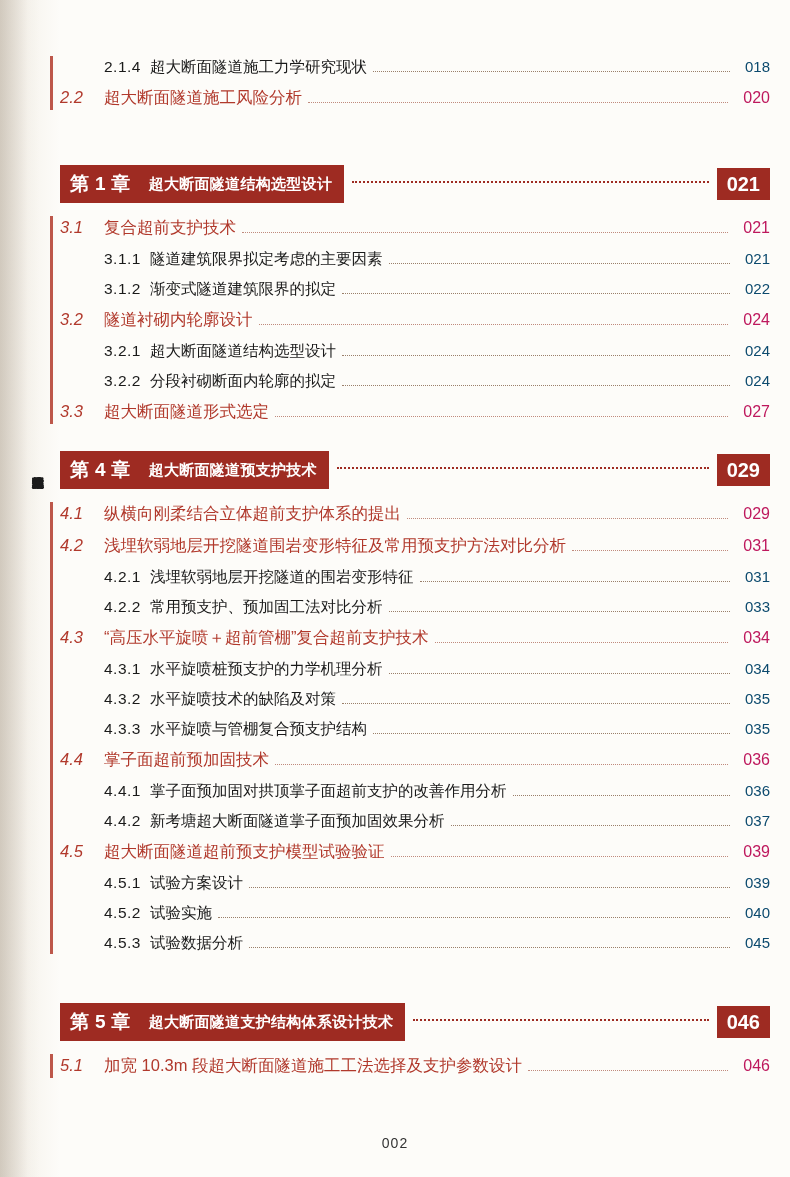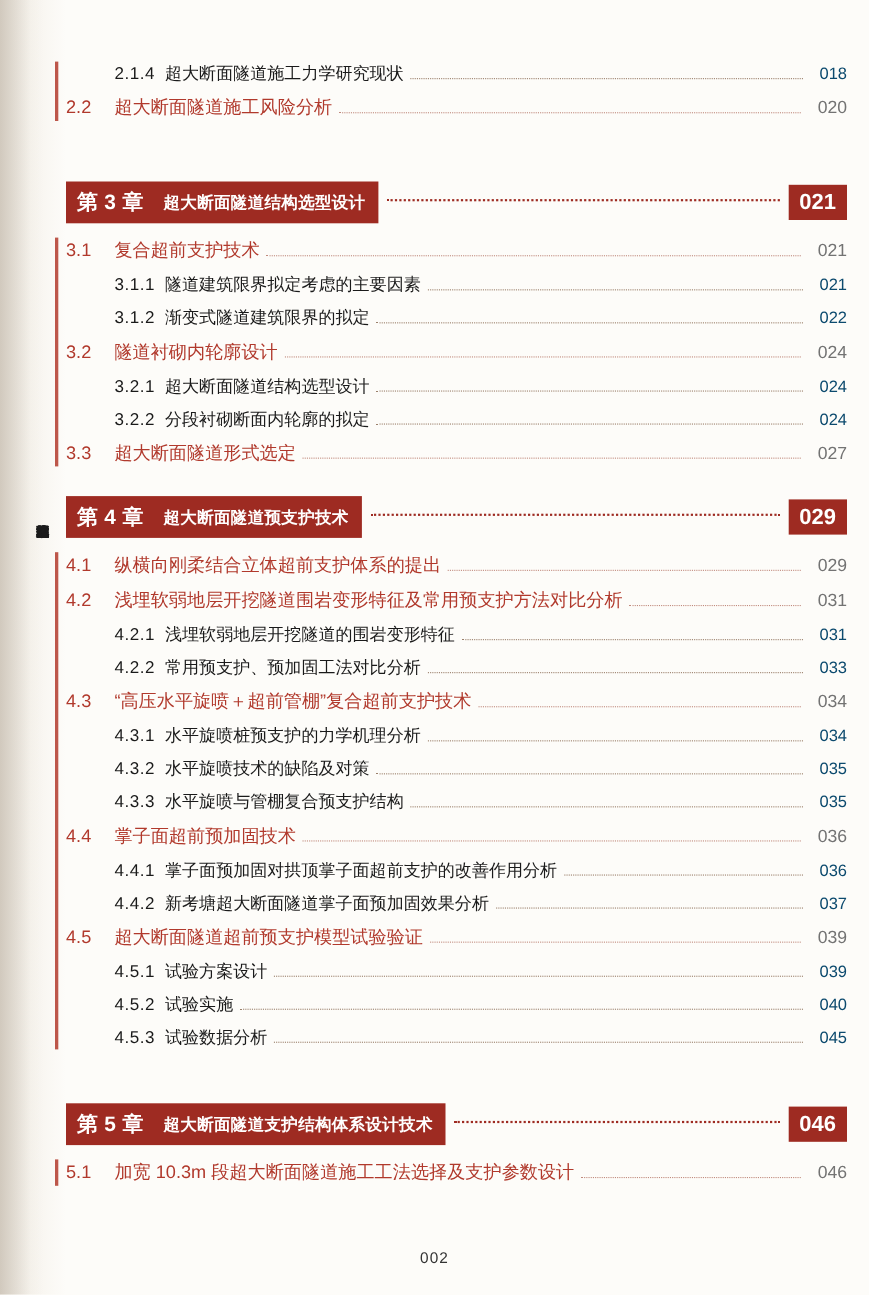--- a/index.html
+++ b/index.html
@@ -78,23 +78,23 @@
   }
   .lv3 .num { width: 46px; flex: 0 0 auto; letter-spacing: 0.5px;}
   .lv3 .pg { color: #0c4a6e; font-size: 15px; min-width: 34px;}
   
   .lv2 {
     font-size: 16.5px;
     color: #b1392c;
     padding: 5px 0 5px 0;
     margin-left: 0px;
   }
-  .lv2 .num { width: 44px; flex: 0 0 auto; }
+  .lv2 .num { width: 44px; flex: 0 0 auto; font-style: italic; }
   .lv2 .dots { border-bottom: 1px dotted #c08a7d; }
-  .lv2 .pg { color: #737373; min-width: 36px; font-size: 16px;}
+  .lv2 .pg { color: #be185d; min-width: 36px; font-size: 16px;}
   
   .chapter {
     margin: 26px 0 10px 0;
     display: flex;
     align-items: center;
     position: relative;
     height: 36px;
   }
   .chapter .bar {
     background: #9e2b22;
@@ -183,21 +183,21 @@
     <div class="row lv2">
       <span class="num">2.2</span>
       <span class="ttl">超大断面隧道施工风险分析</span>
       <span class="dots"></span>
       <span class="pg">020</span>
     </div>
   </div>
 
   <div class="chapter" style="margin-top:52px">
     <div class="bar">
-      <span class="ch-no">第 3 章</span>
+      <span class="ch-no">第 1 章</span>
       <span class="ch-title">超大断面隧道结构选型设计</span>
     </div>
     <span class="c-dots"></span>
     <span class="c-pg">021</span>
   </div>
 
   <div class="group">
     <div class="row lv2">
       <span class="num">3.1</span>
       <span class="ttl">复合超前支护技术</span>

